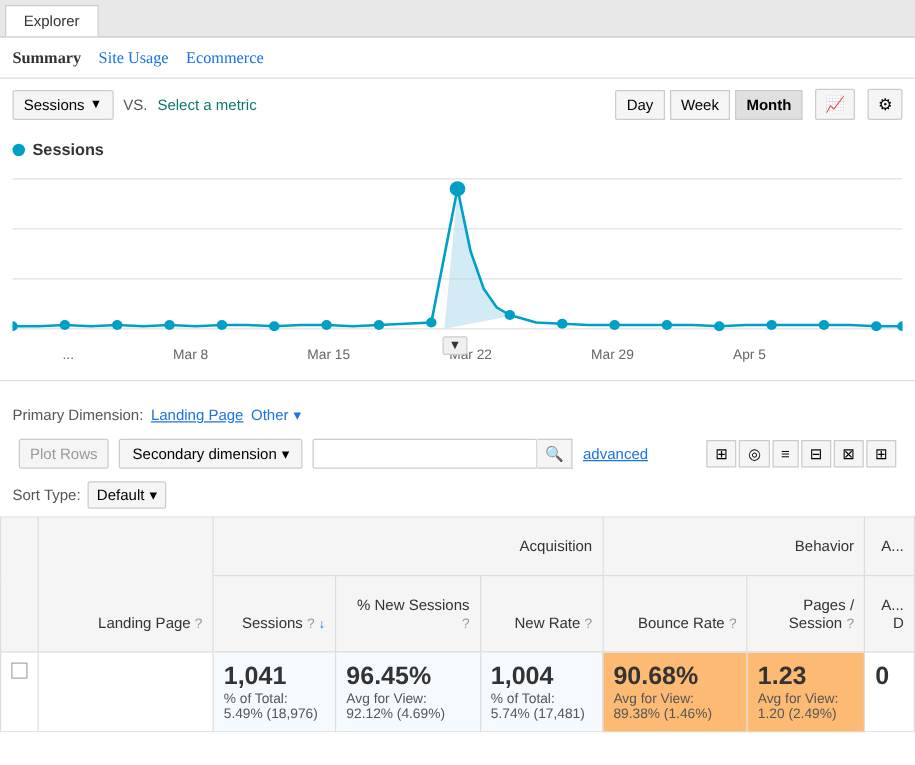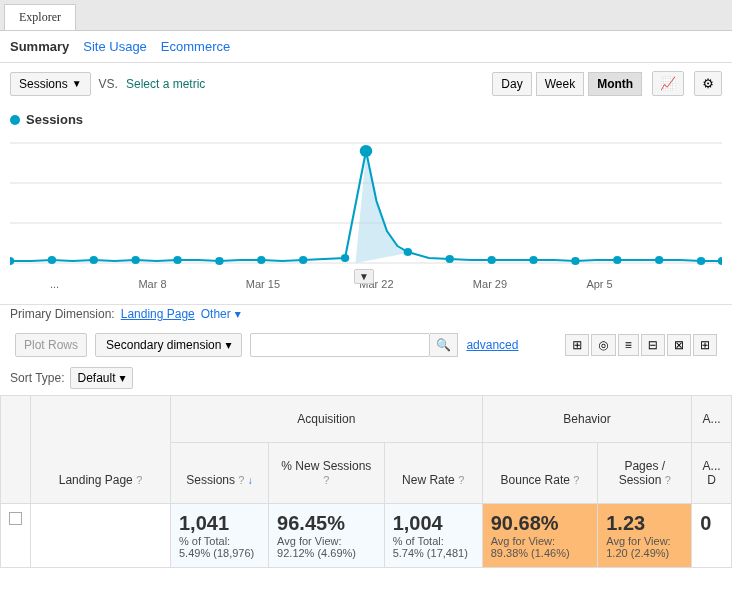--- a/index.html
+++ b/index.html
@@ -1,23 +1,23 @@
 <!DOCTYPE html>
 <html><head>
   <meta charset="utf-8">
   <style>
     * { box-sizing: border-box; margin: 0; padding: 0; }
     body { font-family: Arial, sans-serif; font-size: 12px; color: #333; background: #fff; width: 732px; }
 
     
     .tab-bar { background: #e8e8e8; border-bottom: 1px solid #ccc; padding: 0; }
-    .tab { display: inline-block; background: #fff; border: 1px solid #ccc; border-bottom: none; padding: 5px 14px; font-size: 12px; color: #333; margin-top: 4px; margin-left: 4px; cursor: pointer; font-family: Liberation Serif, serif; }
-
-    
-    .sub-nav { display: flex; align-items: center; padding: 8px 10px; border-bottom: 1px solid #ddd; gap: 14px; }
+    .tab { display: inline-block; background: #fff; border: 1px solid #ccc; border-bottom: none; padding: 5px 14px; font-size: 12px; color: #333; margin-top: 4px; margin-left: 4px; cursor: pointer; }
+
+    
+    .sub-nav { display: flex; align-items: center; padding: 8px 10px; border-bottom: 1px solid #ddd; gap: 14px; font-family: Liberation Serif, serif; }
     .sub-nav a { color: #1a73e8; text-decoration: none; font-size: 13px; }
     .sub-nav a.active { color: #333; font-weight: bold; text-decoration: none; }
 
     
     .controls-row { display: flex; align-items: center; padding: 8px 10px; justify-content: space-between; }
     .left-controls { display: flex; align-items: center; gap: 8px; }
     .select-btn { border: 1px solid #ccc; background: #f5f5f5; padding: 4px 8px; font-size: 12px; cursor: pointer; border-radius: 2px; display: flex; align-items: center; gap: 4px; }
     .select-btn .arrow { font-size: 10px; }
     .vs-label { color: #555; font-size: 12px; }
     .metric-link { color: #0f766e; text-decoration: none; font-size: 12px; cursor: pointer; }
@@ -28,21 +28,21 @@
     .period-btn:last-child { border-radius: 0 2px 2px 0; }
     .icon-btn { border: 1px solid #ccc; background: #f5f5f5; padding: 4px 7px; font-size: 13px; cursor: pointer; margin-left: 6px; border-radius: 2px; }
 
     
     .chart-section { padding: 8px 10px 4px 10px; }
     .chart-legend { display: flex; align-items: center; gap: 6px; margin-bottom: 6px; font-size: 13px; font-weight: bold; color: #333; }
     .legend-dot { width: 10px; height: 10px; border-radius: 50%; background: #00a0c6; display: inline-block; }
     .x-axis-labels { display: flex; justify-content: space-between; padding: 2px 30px 0 40px; font-size: 11px; color: #666; }
 
     
-    .dimension-row { padding: 2px 10px 6px 10px; border-top: 1px solid #e0e0e0; display: flex; align-items: center; gap: 6px; font-size: 12px; }
+    .dimension-row { padding: 20px 10px 6px 10px; border-top: 1px solid #e0e0e0; display: flex; align-items: center; gap: 6px; font-size: 12px; }
     .dimension-label { color: #555; }
     .dimension-link { color: #1a73e8; cursor: pointer; }
     .dimension-other { color: #1a73e8; cursor: pointer; display: flex; gap: 4px; }
 
     
     .table-controls { display: flex; align-items: center; padding: 6px 15px; gap: 8px; }
     .plot-btn { border: 1px solid #ccc; background: #f5f5f5; padding: 4px 8px; font-size: 12px; cursor: pointer; border-radius: 2px; color: #999; }
     .secondary-dim-btn { border: 1px solid #ccc; background: #f5f5f5; padding: 4px 10px; font-size: 12px; cursor: pointer; border-radius: 2px; display: flex; align-items: center; gap: 4px; }
     .search-box { border: 1px solid #ccc; padding: 4px 6px; font-size: 12px; border-radius: 2px; width: 180px; }
     .search-icon { background: #f5f5f5; border: 1px solid #ccc; border-left: none; padding: 4px 6px; cursor: pointer; font-size: 12px; }
@@ -50,21 +50,21 @@
     .view-icons { display: flex; margin-left: auto; gap: 2px; }
     .view-icon-btn { border: 1px solid #ccc; background: #f5f5f5; padding: 3px 6px; font-size: 12px; cursor: pointer; }
 
     
     .sort-row { display: flex; align-items: center; padding: 4px 10px 6px 10px; gap: 6px; font-size: 12px; }
     .sort-label { color: #555; }
     .sort-select { border: 1px solid #ccc; background: #f5f5f5; padding: 3px 6px; font-size: 12px; cursor: pointer; border-radius: 2px; display: flex; align-items: center; gap: 4px; }
 
     
     .data-table { width: 100%; border-collapse: collapse; font-size: 12px; }
-    .data-table th { background: #f5f5f5; border: 1px solid #ddd; padding: 16px 8px; text-align: center; vertical-align: bottom; font-weight: normal; color: #333; margin-top: 21px; }
+    .data-table th { background: #f5f5f5; border: 1px solid #ddd; padding: 16px 8px; text-align: right; vertical-align: bottom; font-weight: normal; color: #333; margin-top: 21px; }
     .data-table td { border: 1px solid #ddd; padding: 8px; vertical-align: top; }
     .data-table .number-big { font-size: 20px; font-weight: bold; color: #333; }
     .data-table .number-sub { font-size: 11px; color: #555; }
     .col-check { width: 22px; }
     .col-landing { min-width: 140px; }
     .help-icon { color: #999; font-size: 11px; cursor: pointer; }
     .sort-arrow { color: #1a73e8; font-size: 10px; }
     .acq-header { background: #e8f4fb; }
     .beh-header { background: #e8f7ee; }
     .conv-header { background: #fdf4e8; }

